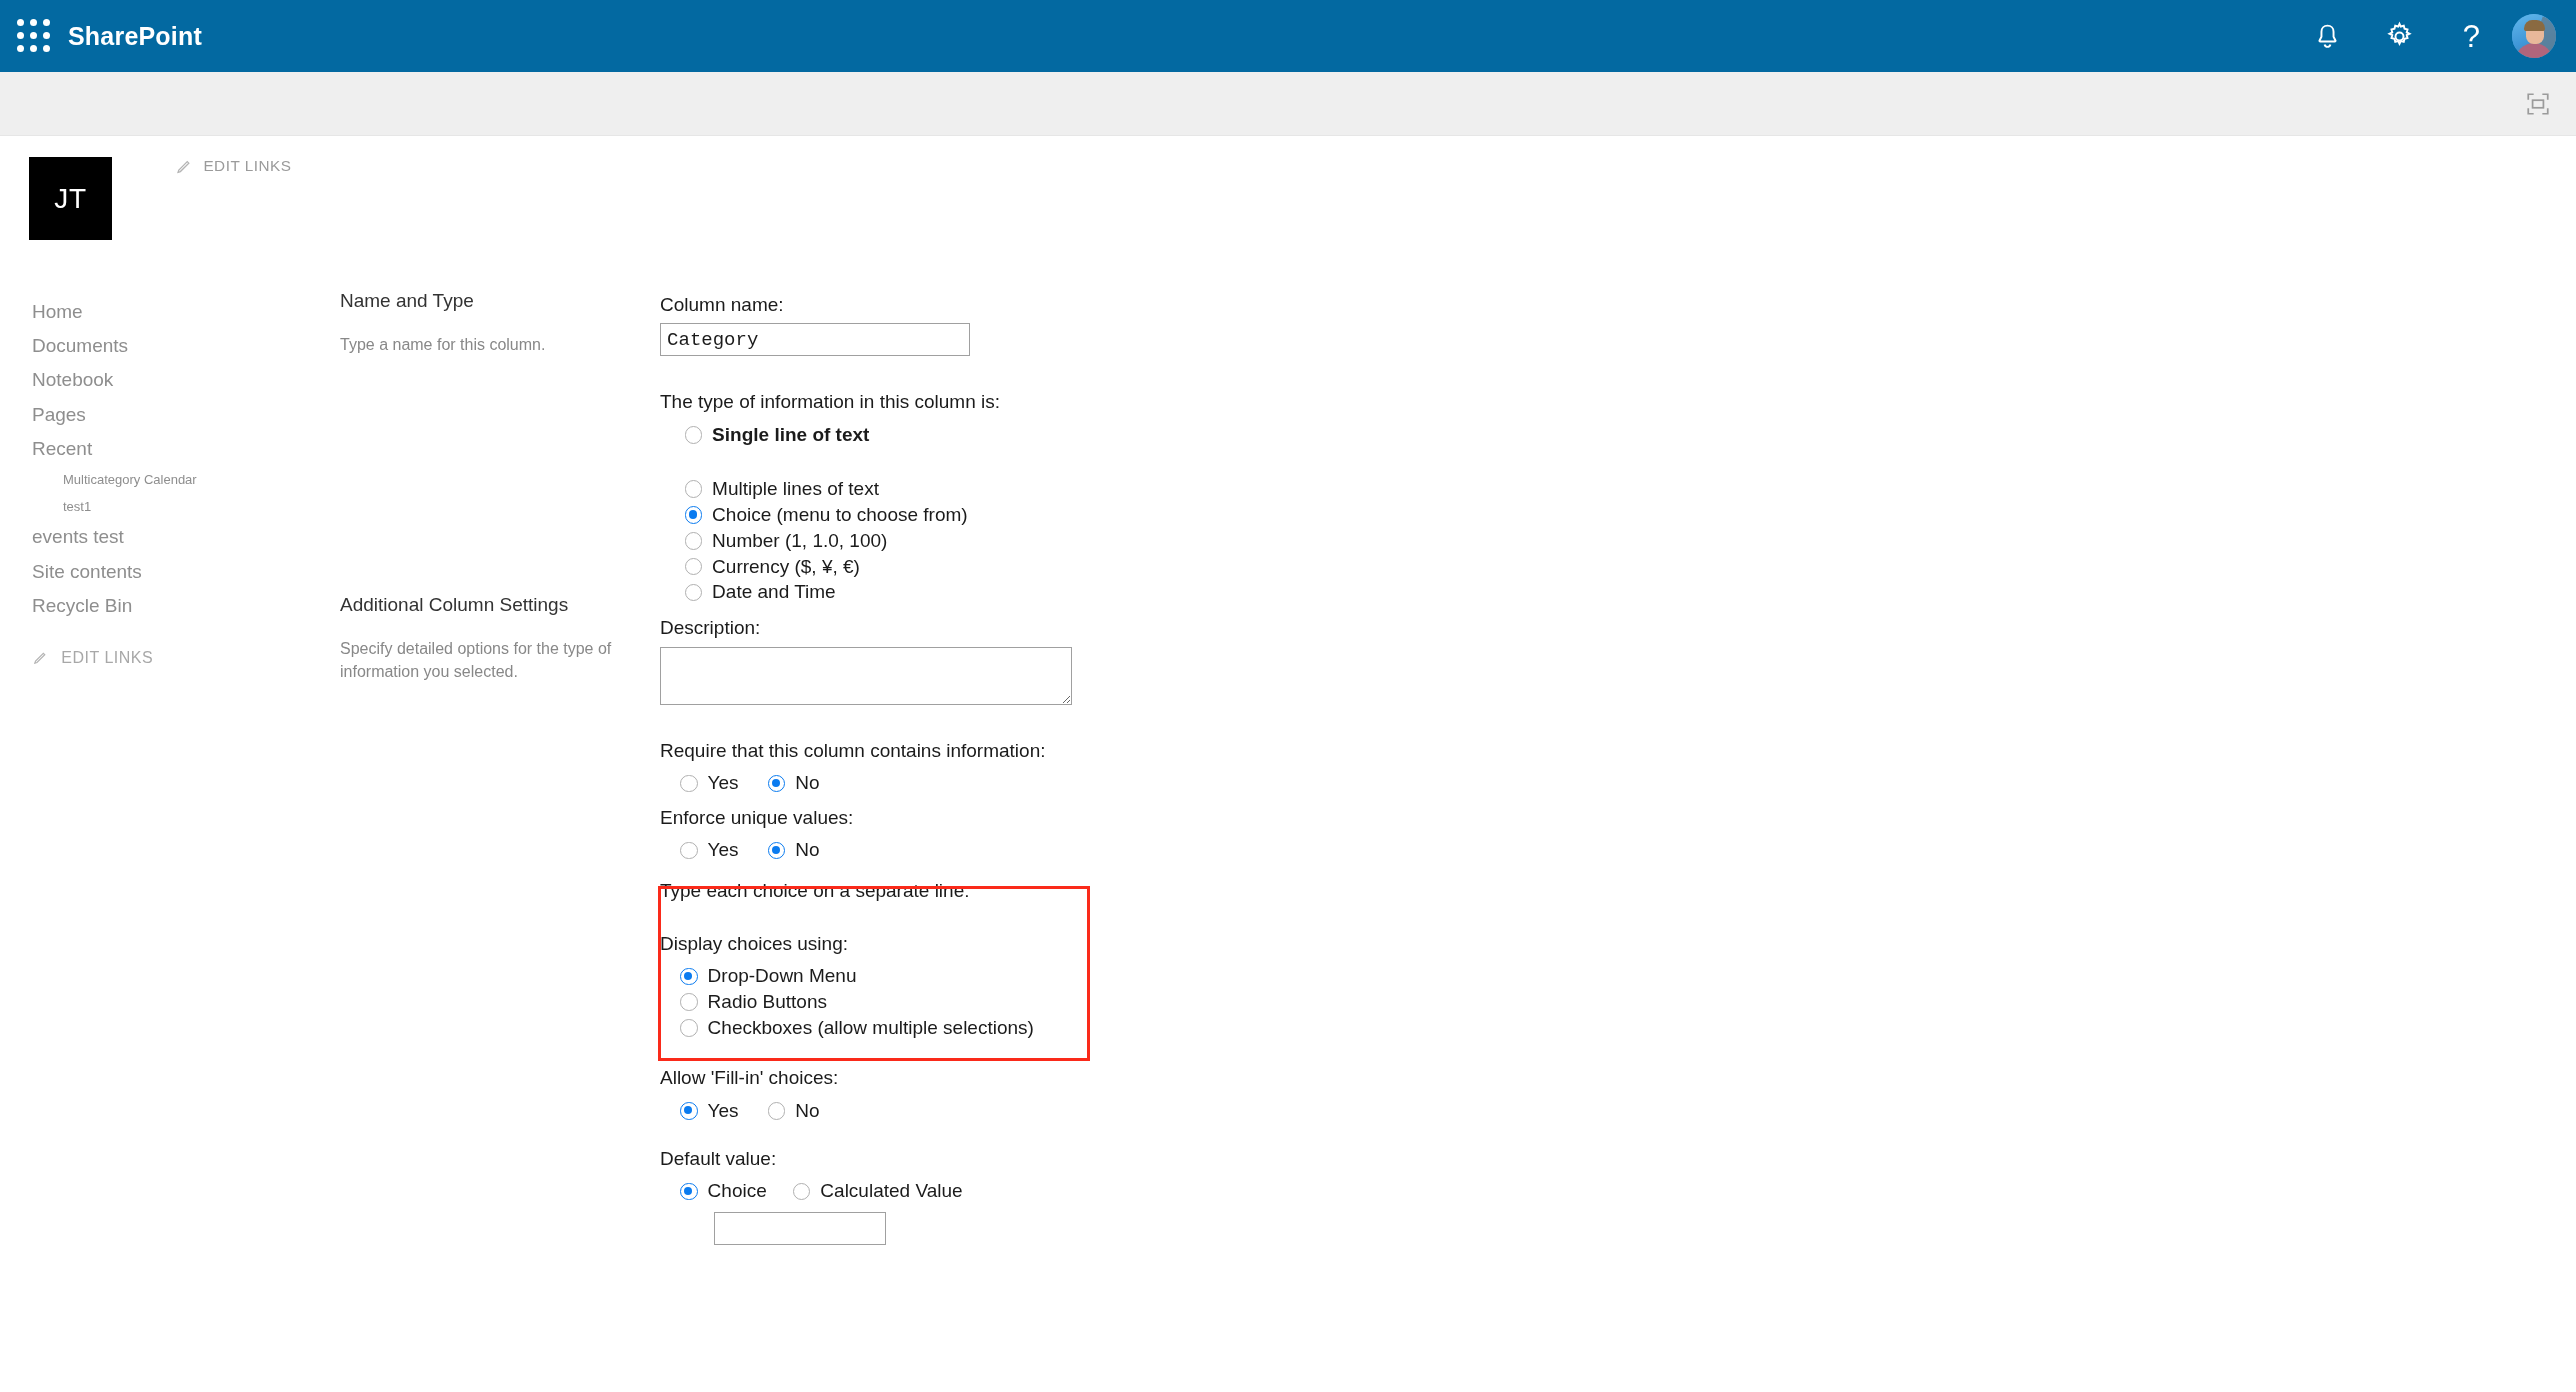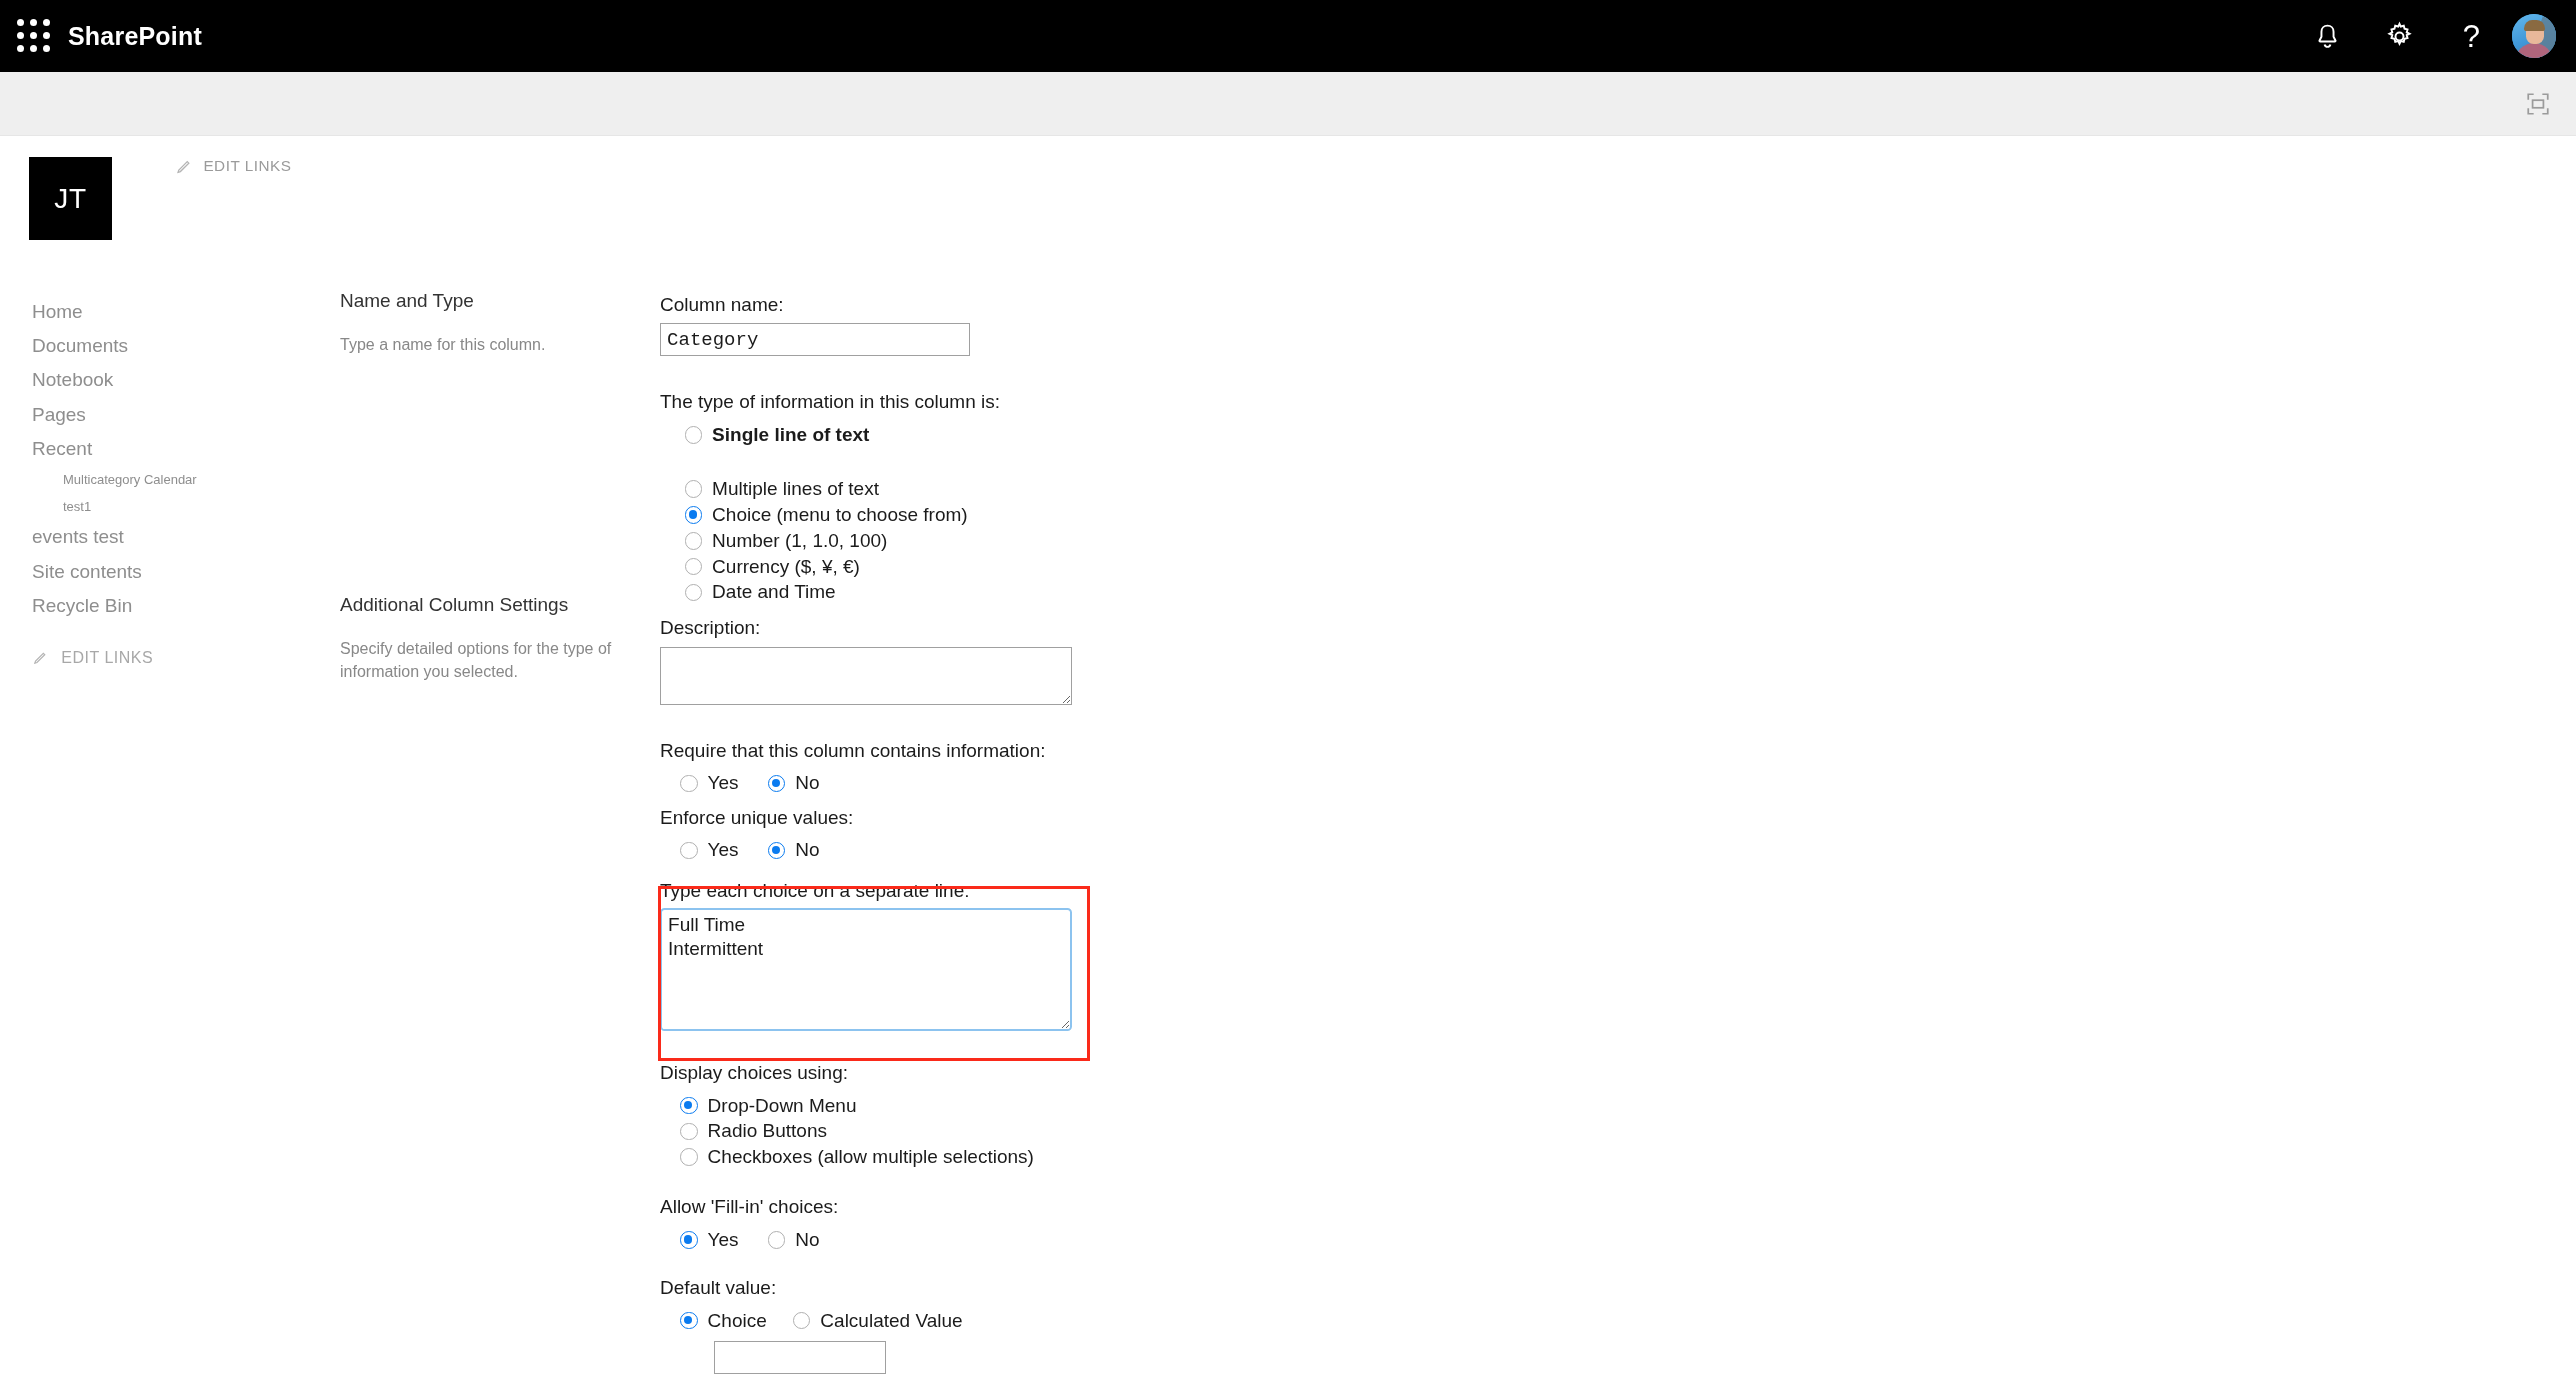--- a/index.html
+++ b/index.html
@@ -8,21 +8,21 @@
     width: 2576px; height: 1392px;
     background: #ffffff;
     font-family: "Liberation Sans", sans-serif;
     overflow: hidden;
   }
 
   
   .suite-bar {
     position: absolute; top: 0; left: 0;
     width: 2576px; height: 72px;
-    background: #000000;
+    background: #0369a1;
     display: flex; align-items: center;
   }
   .waffle {
     width: 34px; height: 34px;
     margin-left: 17px; margin-right: 17px;
     display: grid;
     grid-template-columns: repeat(3, 1fr);
     grid-template-rows: repeat(3, 1fr);
     gap: 4.6px;
     cursor: pointer;
@@ -333,22 +333,20 @@
         <span class="rdo-label">Yes</span>
       </label>
       <label class="radio-line">
         <span class="rdo on"></span>
         <span class="rdo-label">No</span>
       </label>
     </div>
 
     <div style="margin-top:18.4px;">
       <div class="field-label">Type each choice on a separate line:</div>
-      <textarea class="ta focused" style="width: 412px; height: 123px; margin-top: 6.1px;">Full Time
-Intermittent</textarea>
     </div>
 
     <div class="field-label" style="margin-top:31px;">Display choices using:</div>
     <div id="display-options" style="margin-top:10.7px; margin-left:20px;">
         <label class="radio-line" style="margin-bottom: 3.8px;">
           <span class="rdo on"></span>
           <span class="rdo-label">Drop-Down Menu</span>
         </label>
         <label class="radio-line" style="margin-bottom: 3.8px;">
           <span class="rdo"></span>

